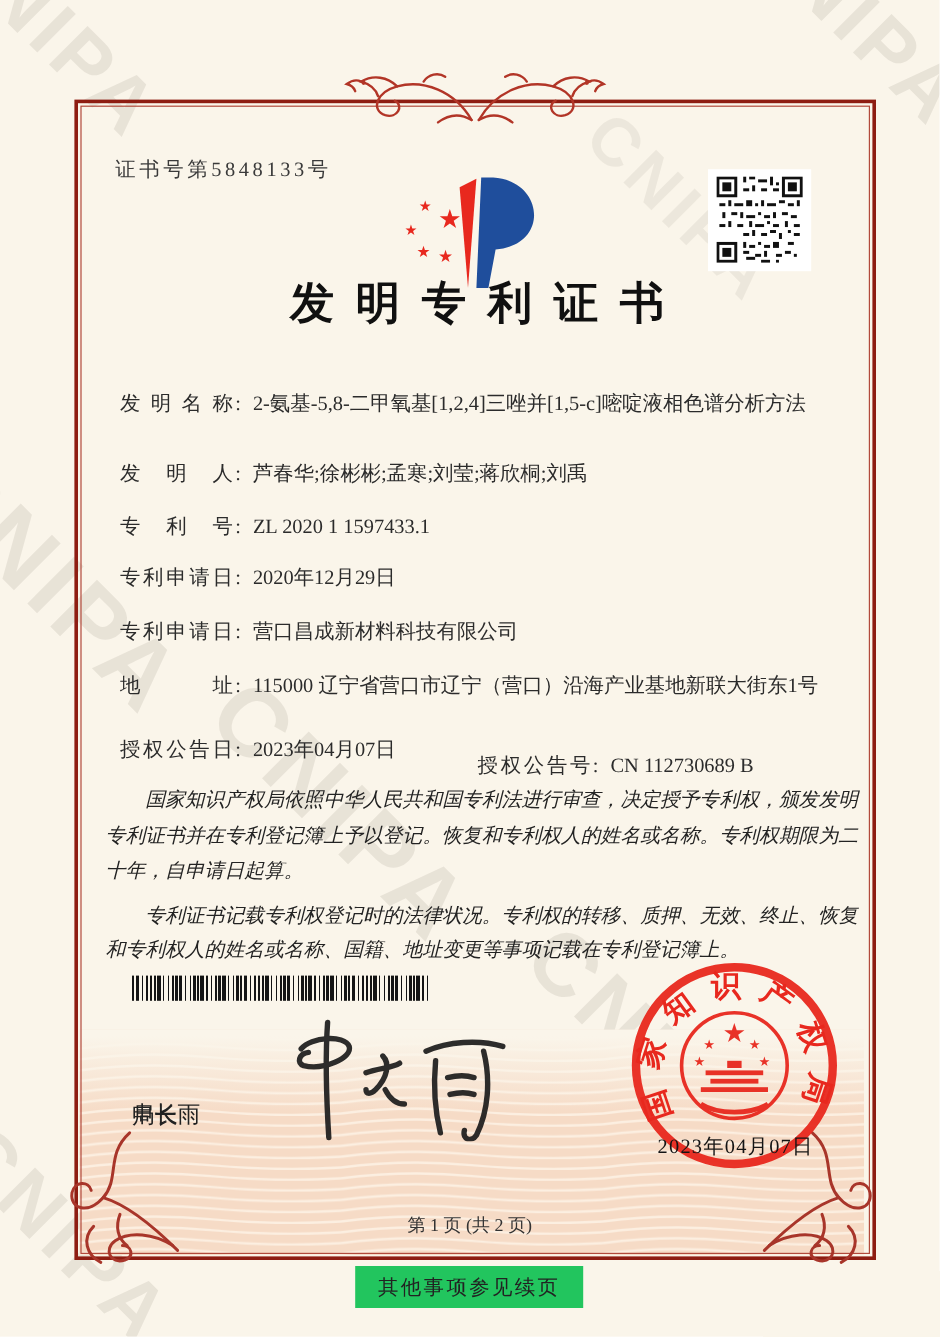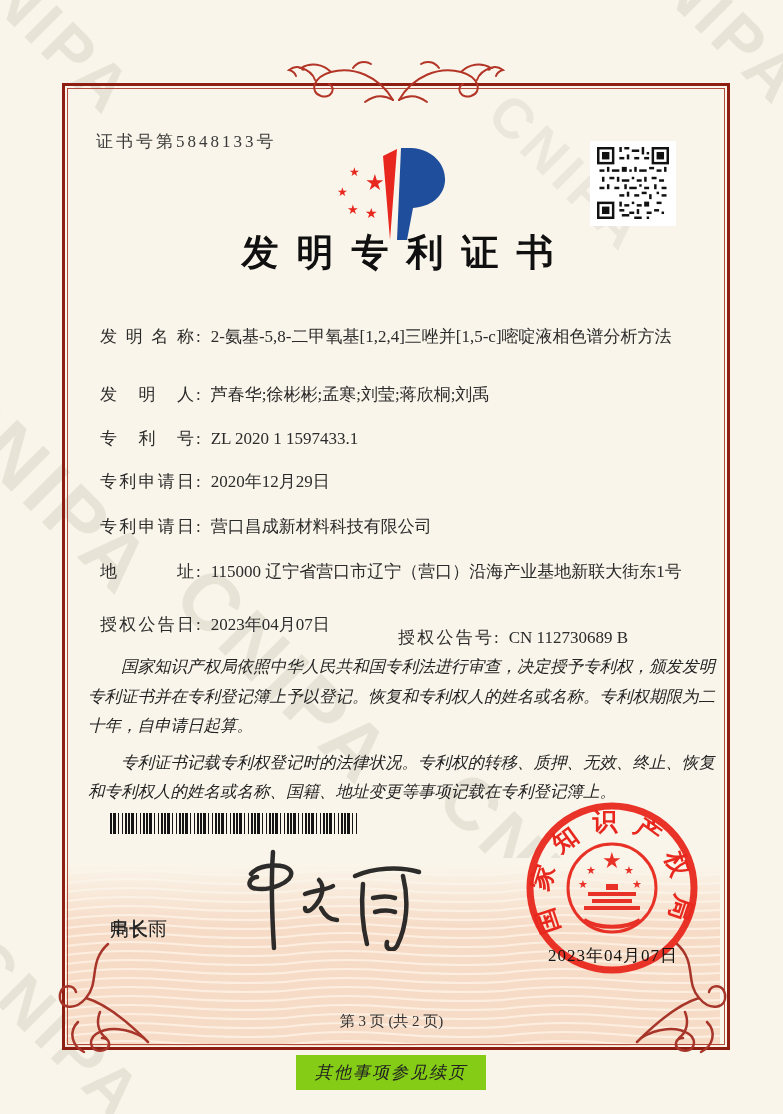--- a/index.html
+++ b/index.html
@@ -44,23 +44,23 @@
                  font-size:19px;color:#222;z-index:4;margin-top:37px;}
   .officer-name{position:absolute;left:110px;top:916px;font-family:"Liberation Sans",sans-serif;
                 font-size:19px;color:#222;z-index:4;}
   .signature{position:absolute;left:235px;top:846px;z-index:5;}
   
   .seal{position:absolute;left:520px;top:796px;z-index:5;}
   .seal-date{position:absolute;left:538px;top:944px;width:150px;text-align:center;
              font-size:17px;color:#141414;letter-spacing:1px;z-index:6;}
   .page-info{position:absolute;left:0;right:0;top:1012px;text-align:center;font-size:15px;
              color:#333;z-index:4;}
-  .footer-box{position:absolute;left:296px;top:1055px;width:190px;height:35px;background:#84cc16;
+  .footer-box{position:absolute;left:296px;top:1055px;width:190px;height:35px;background:#22c55e;
               display:flex;align-items:center;justify-content:center;z-index:6;
-              font-size:17px;font-style:italic;color:#222;letter-spacing:2px;}
+              font-size:17px;color:#222;letter-spacing:2px;}
   .ornament{position:absolute;z-index:3;}
 </style>
 </head>
 <body>
 
 <div class="page">
 
   <div class="wm" style="left:-70px;top:-15px;">CNIPA</div>
   <div class="wm" style="left:600px;top:-25px;">CNIPA</div>
   <div class="wm" style="left:470px;top:140px;font-size:56px;opacity:0.09;">CNIPA</div>
@@ -301,17 +301,17 @@
         <rect x="86" y="88" width="12" height="6"></rect>
         <rect x="68" y="96" width="48" height="4"></rect>
         <rect x="72" y="103" width="40" height="4"></rect>
         <rect x="64" y="110" width="56" height="4"></rect>
       </g>
       <path d="M64 124 C78 133 106 133 120 124" stroke="#e8281e" stroke-width="4" fill="none"></path>
     </g>
   </svg>
   <div class="seal-date">2023年04月07日</div>
 
-  <div class="page-info">第 3 页 (共 2 页)</div>
+  <div class="page-info">第 1 页 (共 2 页)</div>
 
   <div class="footer-box">其他事项参见续页</div>
 
 </div>
 
 </body></html>

